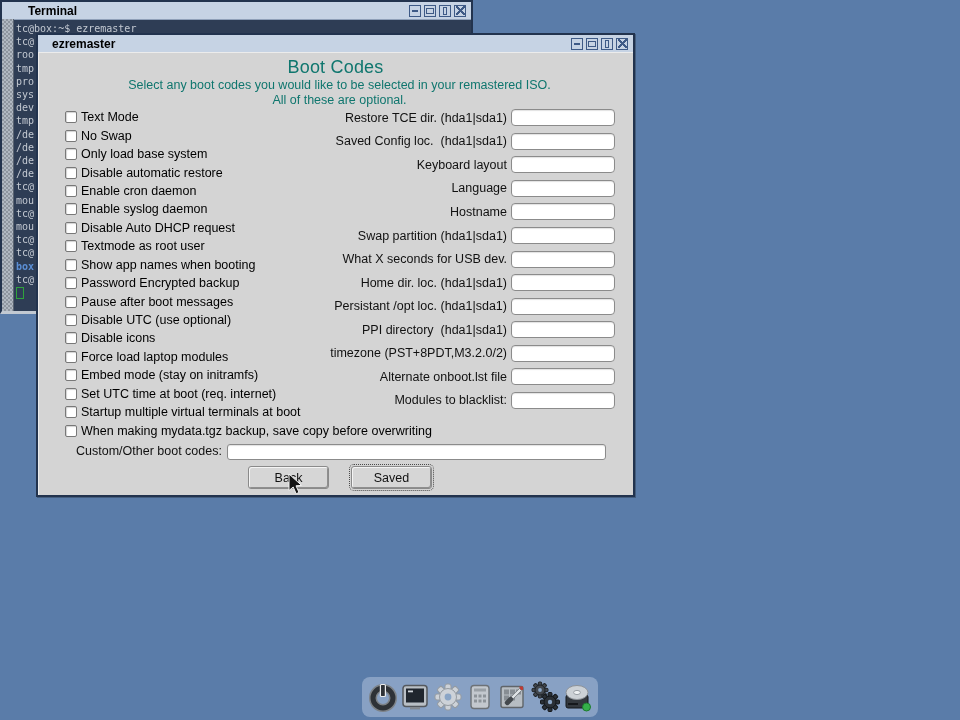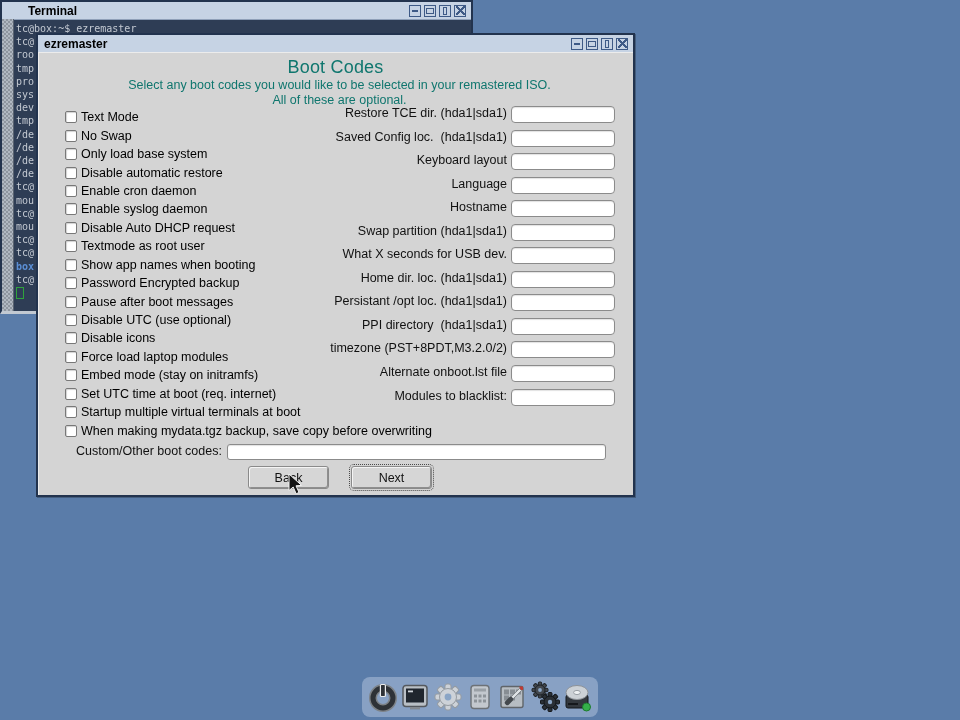--- a/index.html
+++ b/index.html
@@ -36,40 +36,40 @@
   .tline{font-family:"DejaVu Sans Mono",monospace;font-size:10px;line-height:13.2px;
     color:var(--terminal_text,#c3c9d2);white-space:pre;}
   .tline.highlight{color:var(--terminal_highlight,#5b8fd6);font-weight:bold;}
   .tcursor{display:inline-block;width:6px;height:10px;border:1px solid var(--terminal_cursor,#2fa33c);
     vertical-align:middle;}
 
   
   #dialog-window{position:absolute;left:36px;top:33px;width:599px;height:464px;
     border:2px solid var(--window_border,#22334e);box-sizing:border-box;z-index:2;
     background:var(--dialog_bg,#d4d4d4);box-shadow:1px 1px 0 rgba(0,0,0,.25);}
-  #dialog-window .titlebar .wtitle{padding-left:6px;}
+  #dialog-window .titlebar .wtitle{padding-left:14px;}
   #dialog-content{position:absolute;left:0;top:17px;right:0;bottom:0;
     background:var(--dialog_bg,#d4d4d4);box-shadow:inset 1px 1px 0 #ececec;}
 
   #dlg-heading{position:absolute;left:0;top:5px;width:100%;text-align:center;
     font-size:18px;color:#0f766e;letter-spacing:.2px;}
   .dlg-sub{position:absolute;left:4px;width:100%;text-align:center;font-size:12.5px;color:#0f766e;}
   #dlg-sub1{top:26px;}
   #dlg-sub2{top:41px;}
 
   
   #checkbox-list{position:absolute;left:27px;top:56px;}
   .cbrow{display:flex;align-items:center;height:18.45px;}
   .cb{width:10px;height:10px;flex:none;background:#fff;border:1px solid #787878;border-radius:2px;
     box-shadow:inset 1px 1px 1px rgba(0,0,0,.18);}
   .cblbl{font-size:12.5px;margin-left:4px;white-space:pre;color:#000000;}
 
   
   #field-list{position:absolute;right:18px;top:54px;}
-  .frow{display:flex;align-items:flex-start;justify-content:flex-end;height:23.55px;}
+  .frow{display:flex;align-items:center;justify-content:flex-end;height:23.55px;}
   .flbl{font-size:12.5px;white-space:pre;color:#111;margin-right:4px;text-align:right;}
   .finput{width:102px;height:15px;flex:none;background:#fff;border:1px solid #8b8b8b;
     border-radius:4px;box-shadow:inset 0 1px 1px rgba(0,0,0,.12);}
 
   
   #custom-row{position:absolute;left:38px;top:392px;display:flex;align-items:flex-start;}
   #custom-label{font-size:12.5px;white-space:pre;}
   #custom-input{width:377px;height:14px;margin-left:5px;background:#fff;border:1px solid #8b8b8b;
     border-radius:3px;box-shadow:inset 0 1px 1px rgba(0,0,0,.12);}
 
@@ -294,21 +294,21 @@
             <span class="finput"></span>
           </div>
         </div>
 
       <div id="custom-row">
         <span id="custom-label">Custom/Other boot codes:</span>
         <span id="custom-input"></span>
       </div>
 
       <button id="back-button" class="btn">Back</button>
-      <button id="next-button" class="btn">Next</button>
+      <button id="next-button" class="btn">Saved</button>
     </div>
   </div>
 
   <div id="dock">
       <span class="dock-icon">
         <svg viewBox="0 0 32 32">
           <circle cx="16" cy="17" r="10" fill="none" stroke="#7d8287" stroke-width="8"></circle>
           <circle cx="16" cy="17" r="10" fill="none" stroke="#2e3237" stroke-width="5"></circle>
           <rect x="13.4" y="3.5" width="5" height="12" rx="1" fill="#2e3237" stroke="#e9ebed" stroke-width="1.2"></rect>
         </svg>

